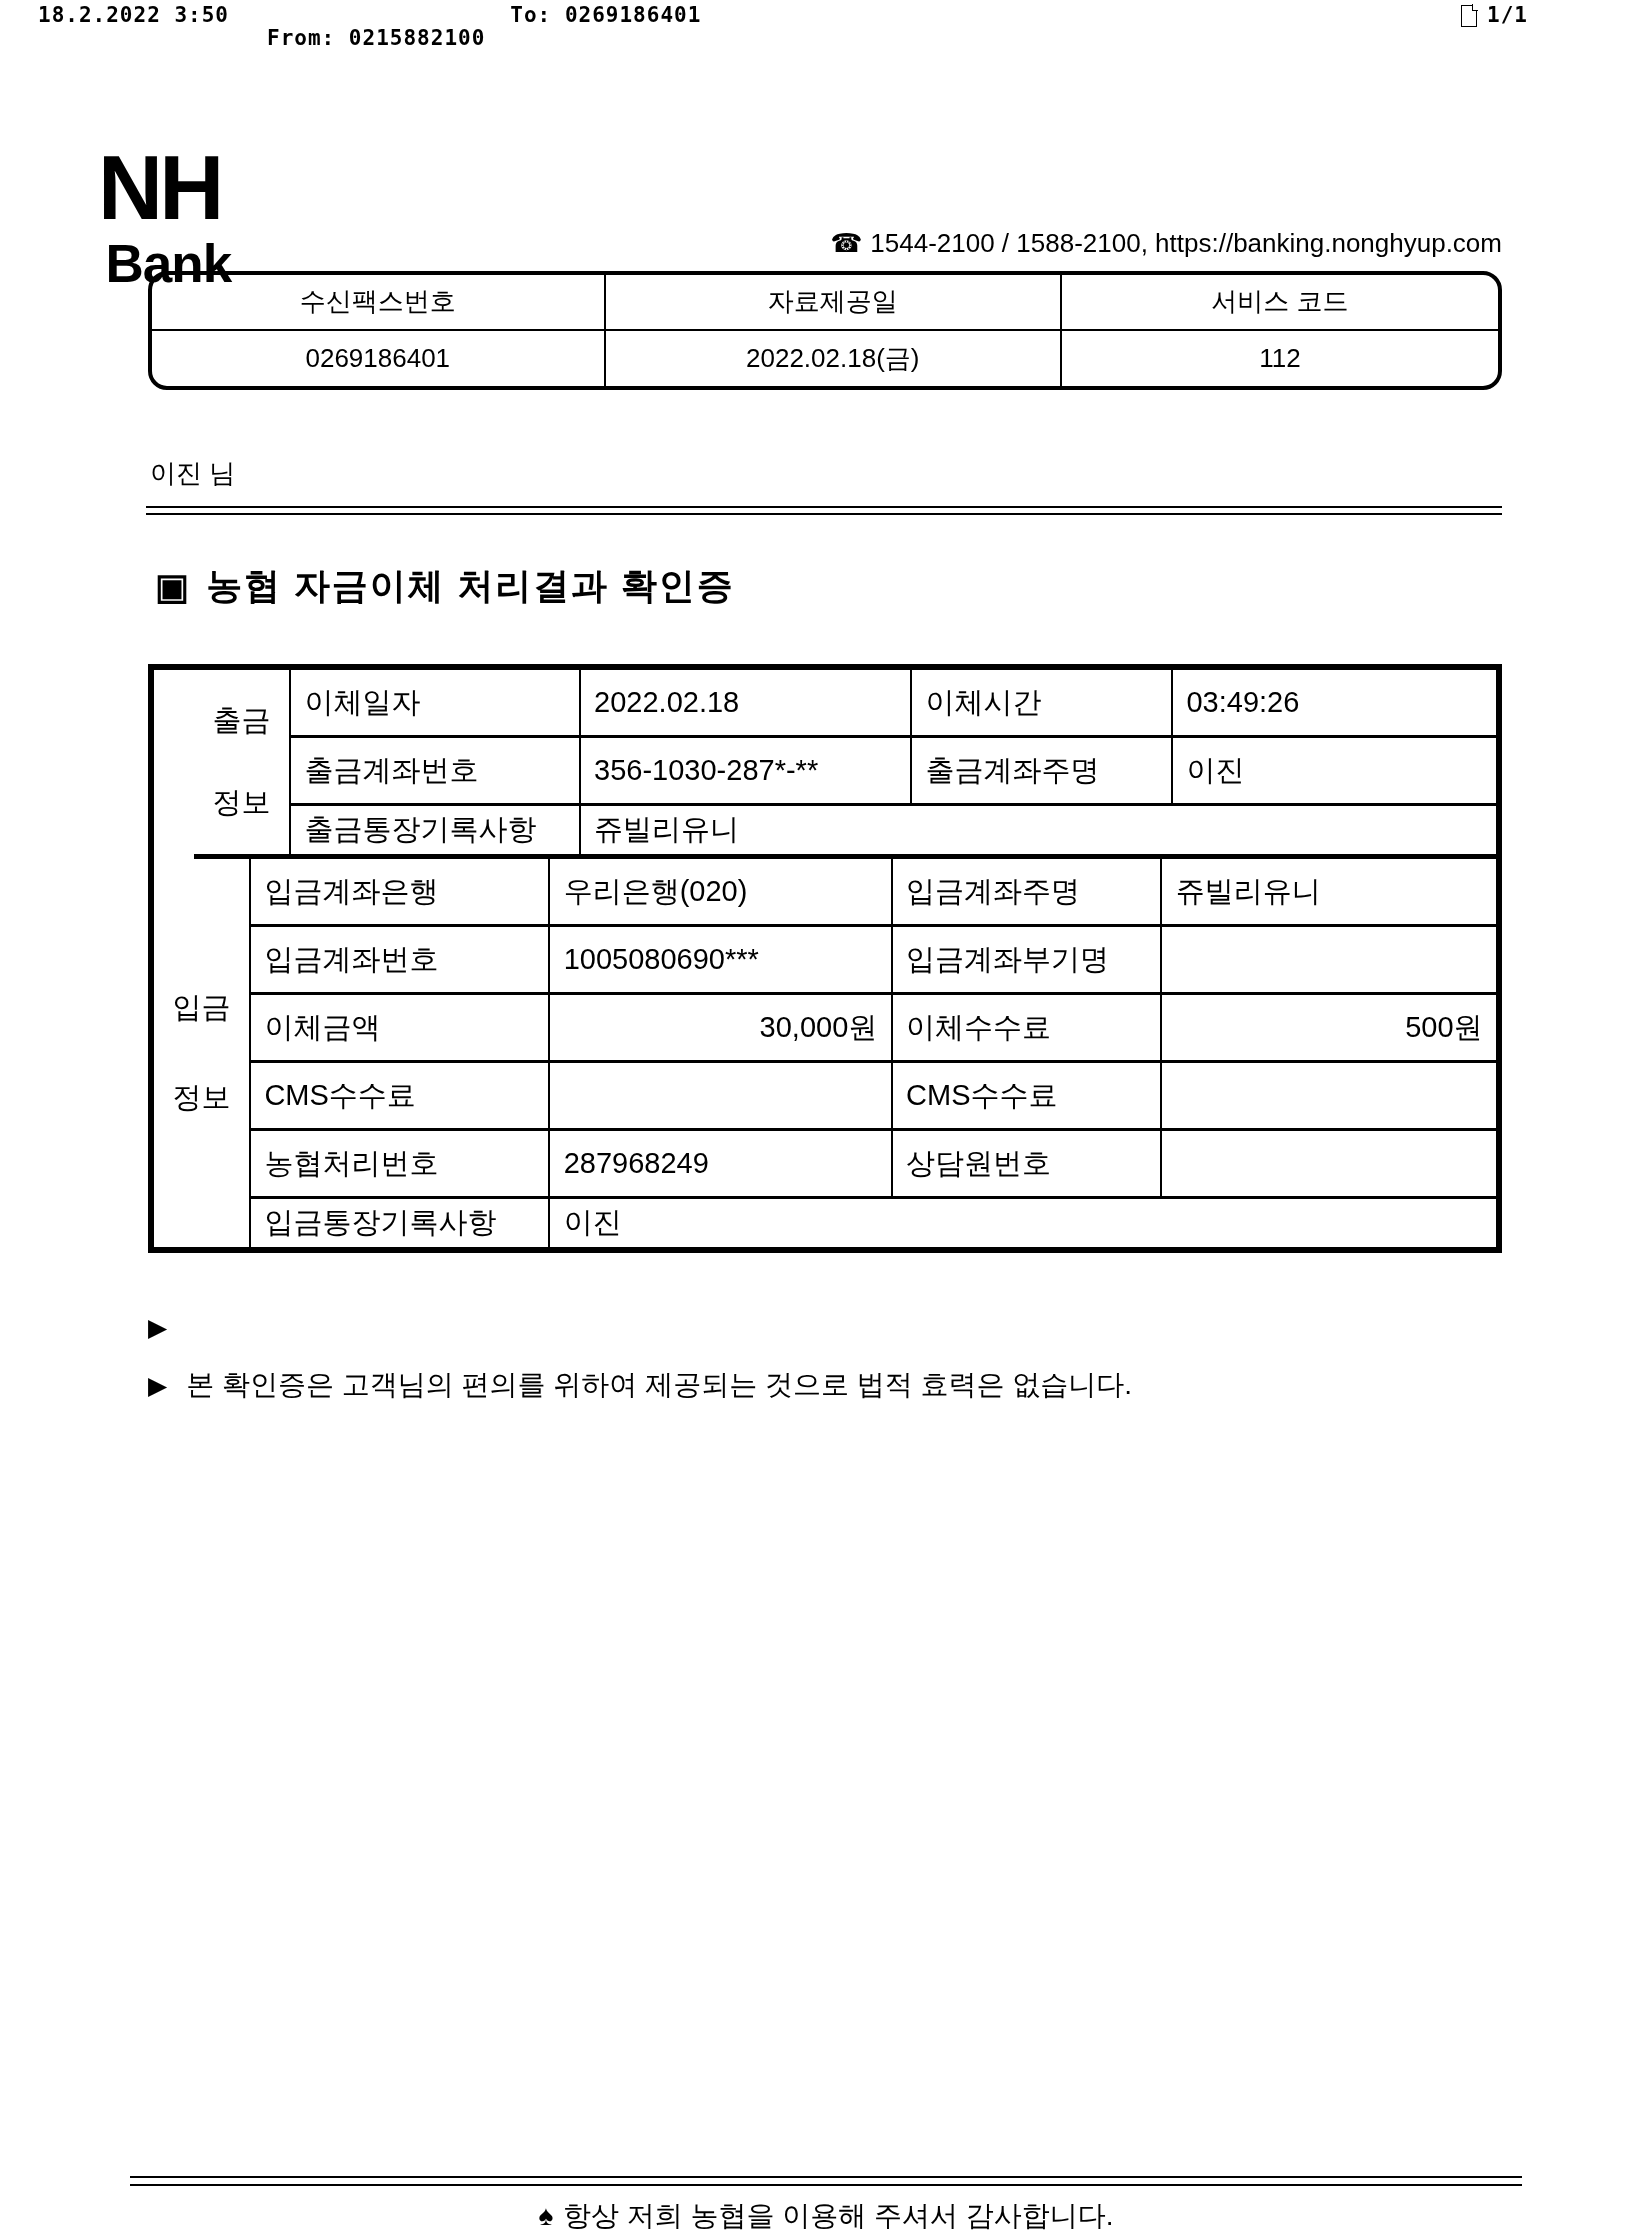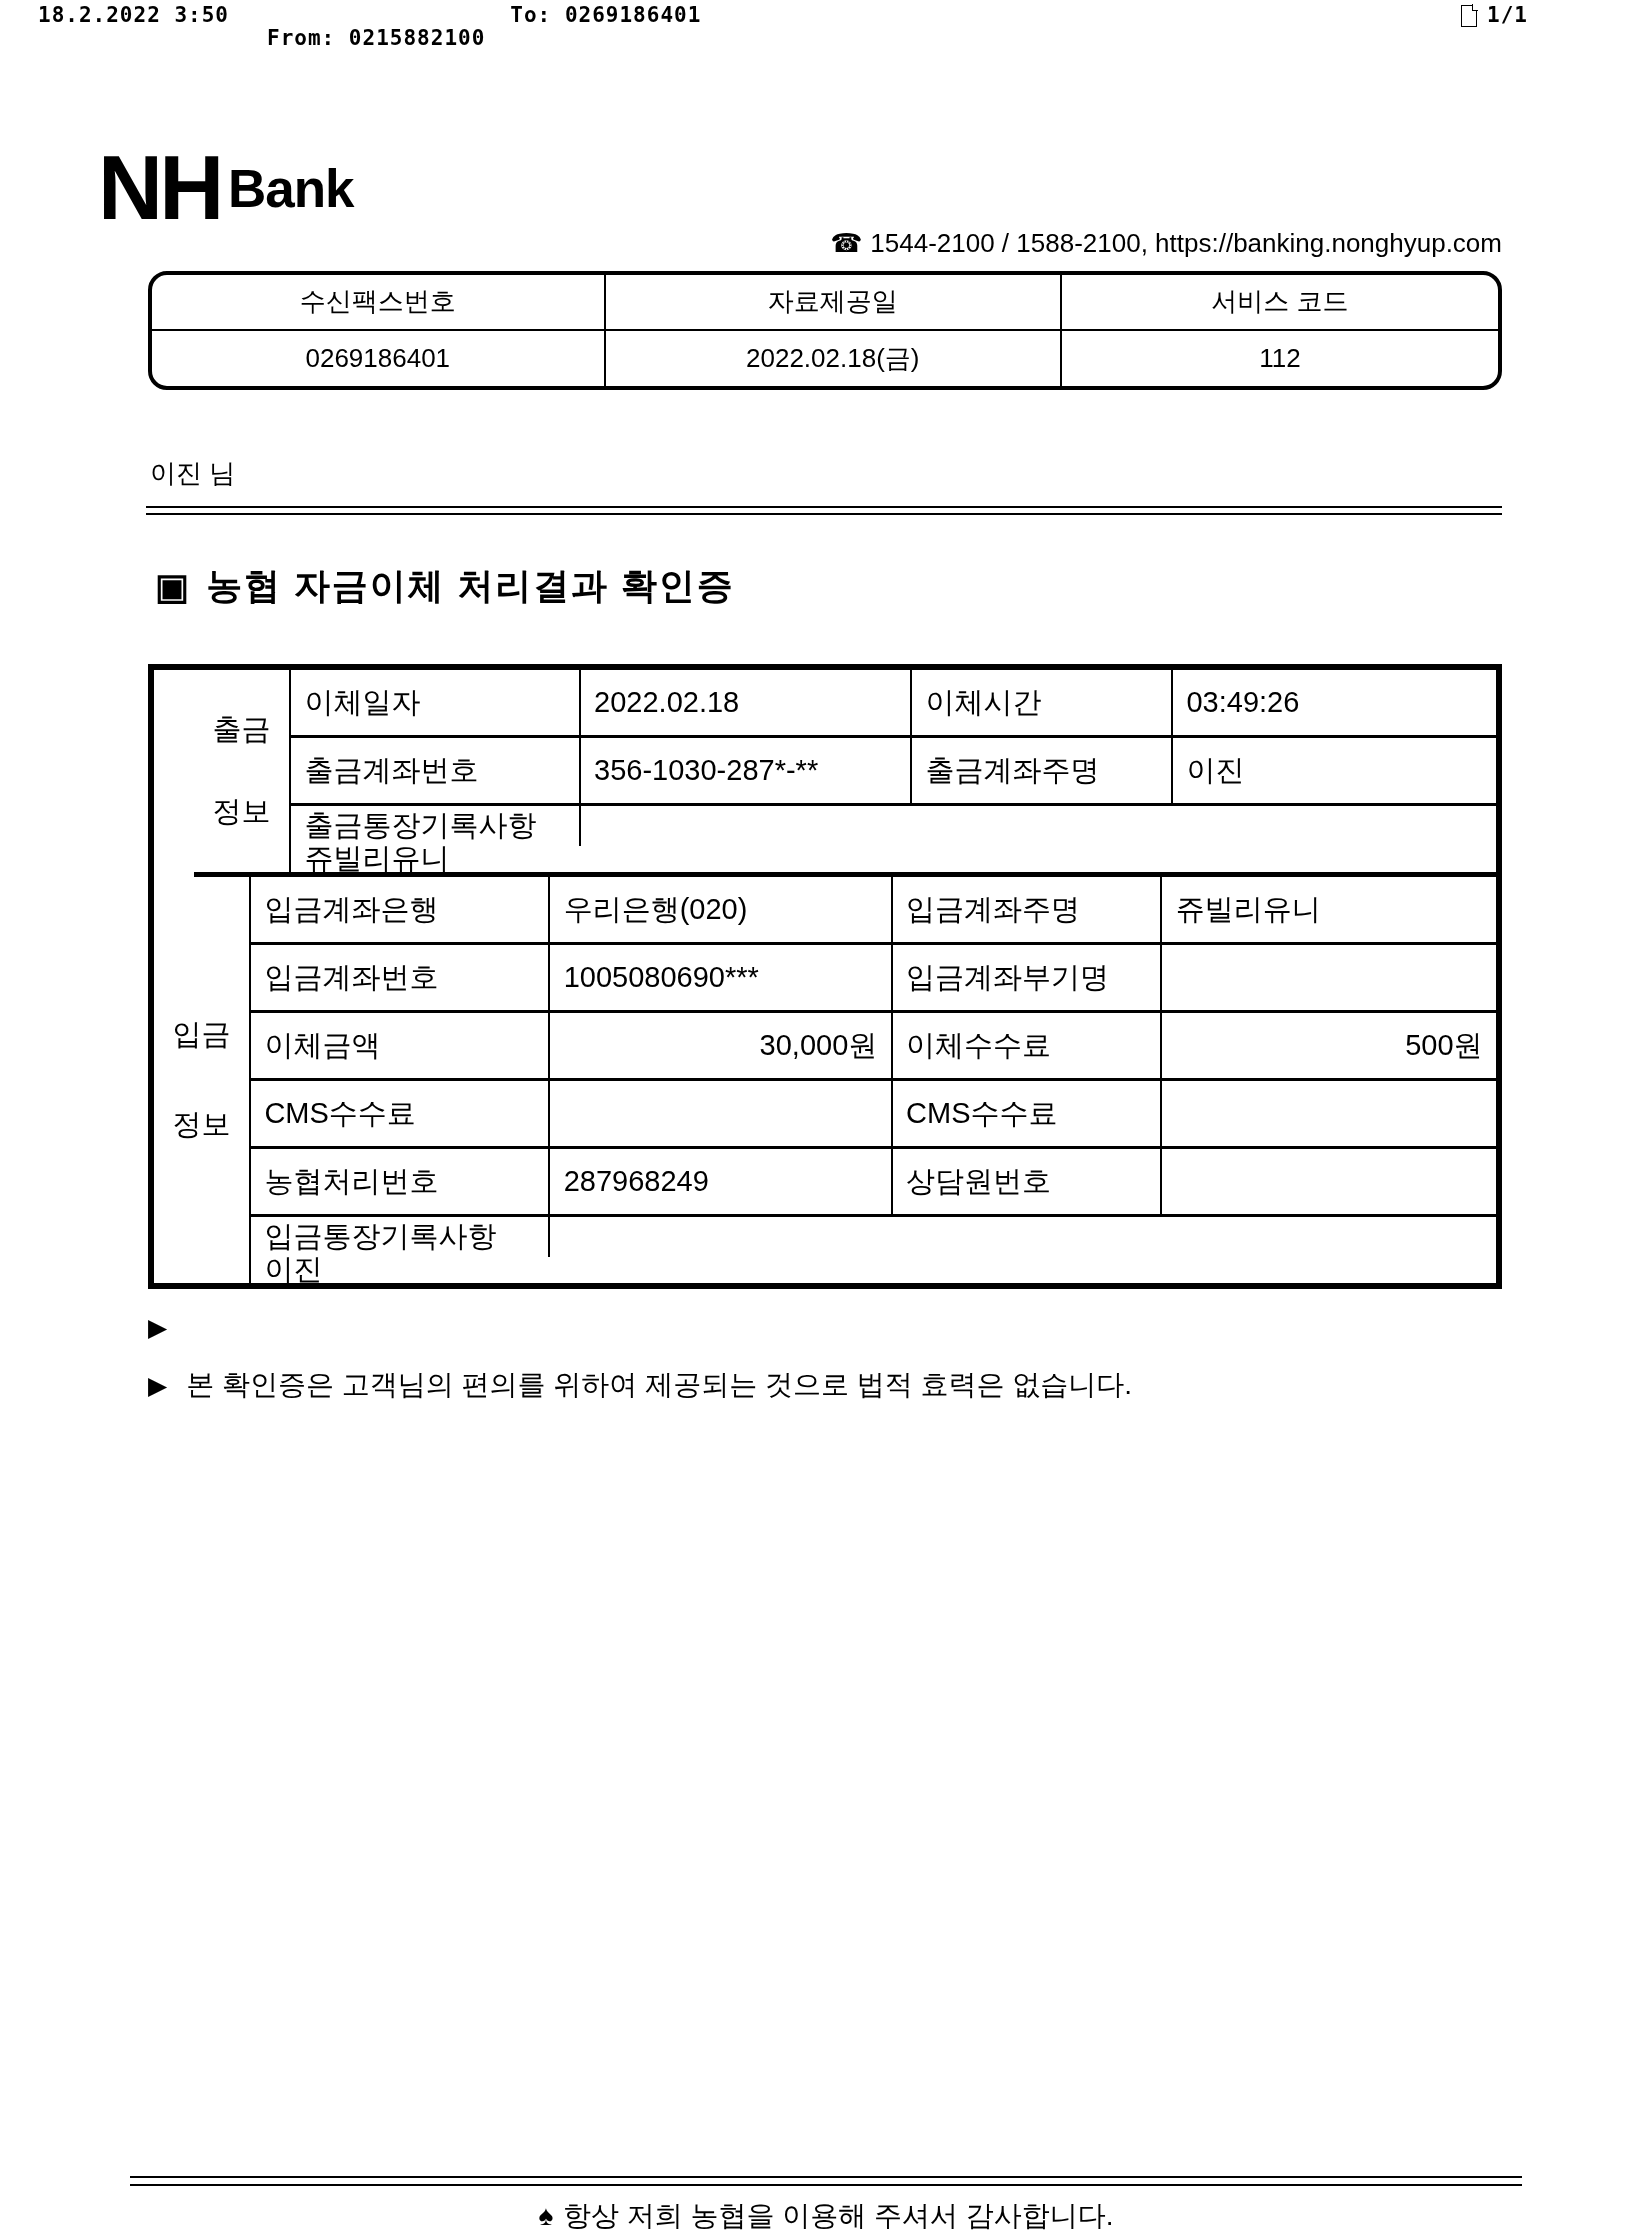--- a/index.html
+++ b/index.html
@@ -27,21 +27,21 @@
   .doc-icon {
     position:relative; width:16.3px; height:22px;
     border:1.9px solid #000; background:#fff; display:inline-block;
   }
   .doc-fold {
     position:absolute; top:-1.9px; right:-1.9px; width:6.7px; height:6.7px;
     background:#fff; border-left:1.9px solid #000; border-bottom:1.9px solid #000;
   }
 
   
-  .logo { position:absolute; left:98px; top:143px; display:flex; align-items:center; }
+  .logo { position:absolute; left:98px; top:143px; display:flex; align-items:flex-start;flex-direction:column; }
   .logo-nh   { font-size:90px; font-weight:900; letter-spacing:-3.8px; line-height:1; }
   .logo-bank { font-size:53px; font-weight:600; letter-spacing:-1px; margin-left:7.6px; }
   .contact {
     position:absolute; top:228px; left:148px; width:1354px;
     text-align:right; font-size:26px; font-weight:500;
   }
   .contact .phone-glyph { margin-right:7.6px; }
 
   
   .info-table {
@@ -77,21 +77,21 @@
   .section.withdraw { border-bottom:5.7px solid #000;margin-left:40px; }
   .group-cell {
     flex:none; width:97px; border-right:2.9px solid #000;
     display:flex; flex-direction:column; align-items:center; justify-content:center;
     font-size:29px;
   }
   .group-cell.g1 { gap:42px; }
   .group-cell.g2 { gap:50px; }
   .rows { flex:1; display:flex; flex-direction:column; }
   .t-row { display:flex; height:68px; border-bottom:3.8px solid #000; }
-  .t-row.tall { height:66px;flex-direction:column; }
+  .t-row.tall { height:48px; }
   .t-row:last-child { border-bottom:none; }
   .t-cell {
     display:flex; align-items:center;
     padding:0 13.4px; font-size:29px; overflow:hidden; white-space:nowrap;
   }
   .c-label  { width:24.04%; border-right:2.9px solid #000; }
   .c-value  { width:27.5%;  border-right:2.9px solid #000; }
   .c-label2 { width:21.66%; border-right:2.9px solid #000; }
   .c-value2 { flex:1; }
   .c-span   { flex:1; }

